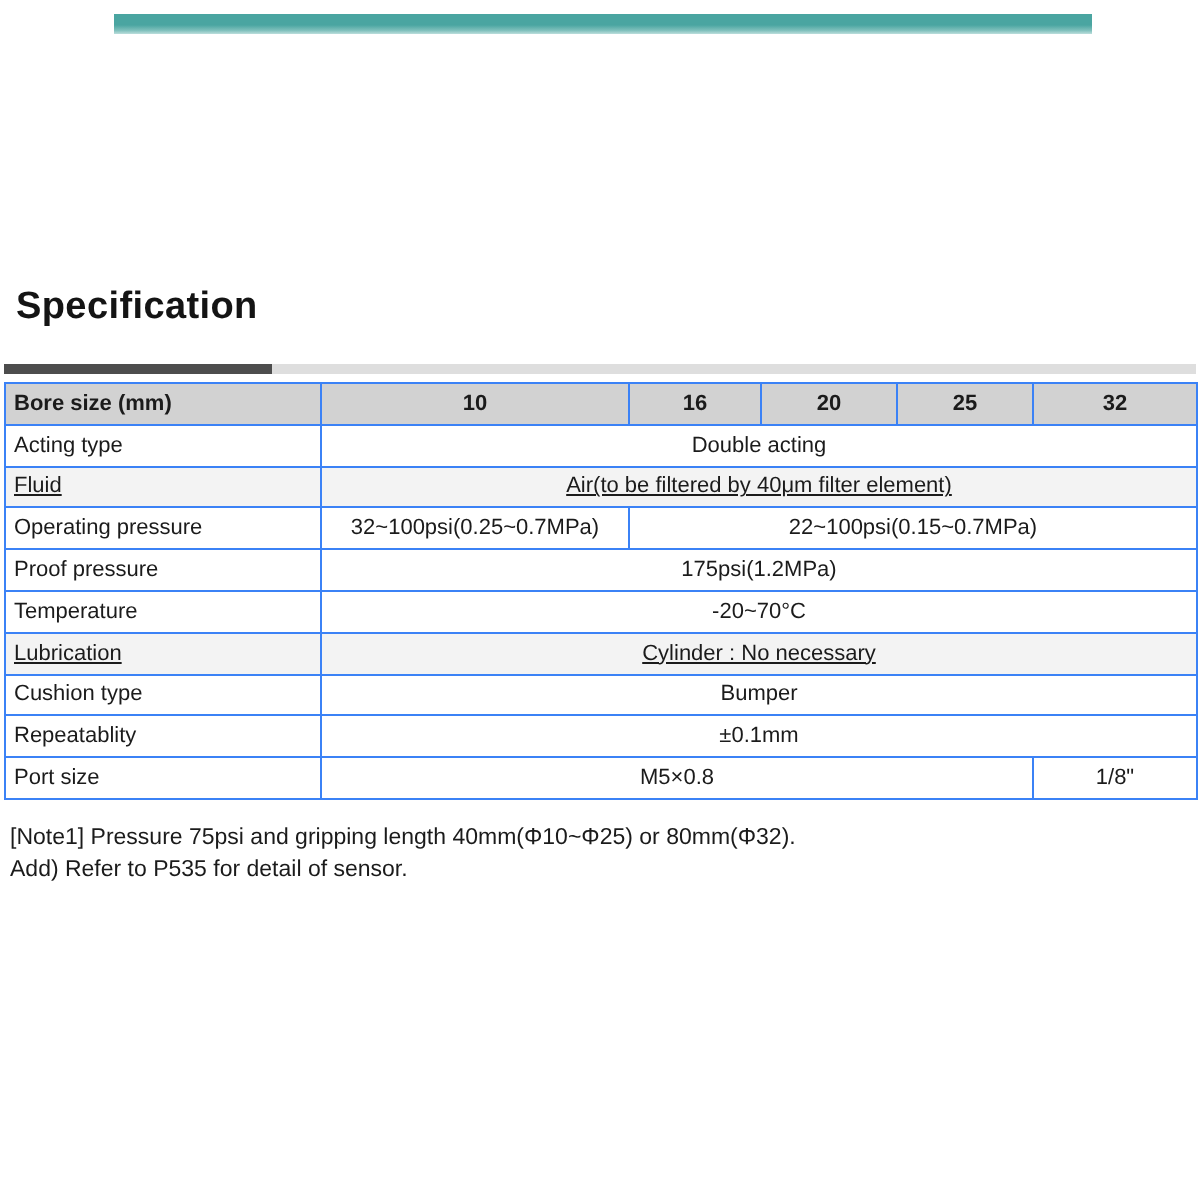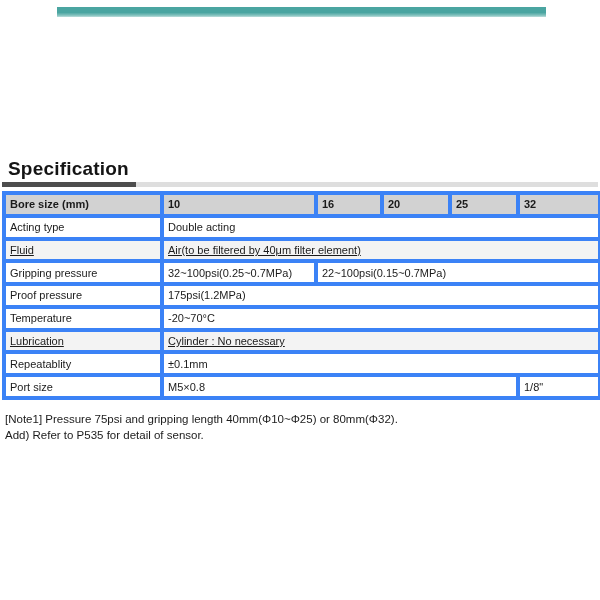--- a/index.html
+++ b/index.html
@@ -26,21 +26,21 @@
     height: 10px;
     background: linear-gradient(180deg,
       var(--accent, #4aa5a1) 0%,
       var(--accent, #4aa5a1) 55%,
       #7fc0bc 82%,
       #bcdedc 100%);
   }
   .page-title {
     position: absolute;
     left: 8px;
-    top: 158px;
+    top: 143px;
     margin: 0;
     font-size: 19px;
     font-weight: bold;
     letter-spacing: 0.2px;
     color: #141414;
   }
   .rule {
     position: absolute;
     left: 2px;
     top: 182px;
@@ -62,32 +62,32 @@
     position: absolute;
     left: 2px;
     top: 191px;
     width: 596px;
     height: 209px;
     border-collapse: collapse;
     table-layout: fixed;
     font-size: 11px;
   }
   table.spec td {
-    border: 4px solid #3b82f6;
+    border: 1px solid #3b82f6;
     padding: 0 4px;
     overflow: hidden;
     white-space: pre-wrap;
   }
   table.spec { border: 1px solid #6e6e6e; }
   tr.hdr td {
     background: var(--header-bg, #d2d2d2);
     font-weight: bold;
   }
   td.lbl { text-align: left; }
-  td.val { }
+  td.val { text-align: center; }
   tr.tint td { background: #f3f3f3; text-decoration: underline; }
   .notes {
     position: absolute;
     left: 5px;
     top: 411px;
     font-size: 11.5px;
     line-height: 16px;
     color: #1b1b1b;
   }
 </style>
@@ -125,35 +125,39 @@
       </tr>
       <tr>
         <td class="lbl">Acting type</td>
         <td class="val" colspan="5">Double acting</td>
       </tr>
       <tr class="tint">
         <td class="lbl">Fluid</td>
         <td class="val" colspan="5">Air(to be filtered by 40μm filter element)</td>
       </tr>
       <tr>
-        <td class="lbl">Gripping pressure</td>
+        <td class="lbl">Operating pressure</td>
         <td class="val">32~100psi(0.25~0.7MPa)</td>
         <td class="val" colspan="4">22~100psi(0.15~0.7MPa)</td>
       </tr>
       <tr>
         <td class="lbl">Proof pressure</td>
         <td class="val" colspan="5">175psi(1.2MPa)</td>
       </tr>
       <tr>
         <td class="lbl">Temperature</td>
         <td class="val" colspan="5">-20~70°C</td>
       </tr>
       <tr class="tint">
         <td class="lbl">Lubrication</td>
         <td class="val" colspan="5">Cylinder : No necessary</td>
+      </tr>
+      <tr>
+        <td class="lbl">Cushion type</td>
+        <td class="val" colspan="5">Bumper</td>
       </tr>
       <tr>
         <td class="lbl">Repeatablity</td>
         <td class="val" colspan="5">±0.1mm</td>
       </tr>
       <tr>
         <td class="lbl">Port size</td>
         <td class="val" colspan="4">M5×0.8</td>
         <td class="val">1/8"</td>
       </tr>

